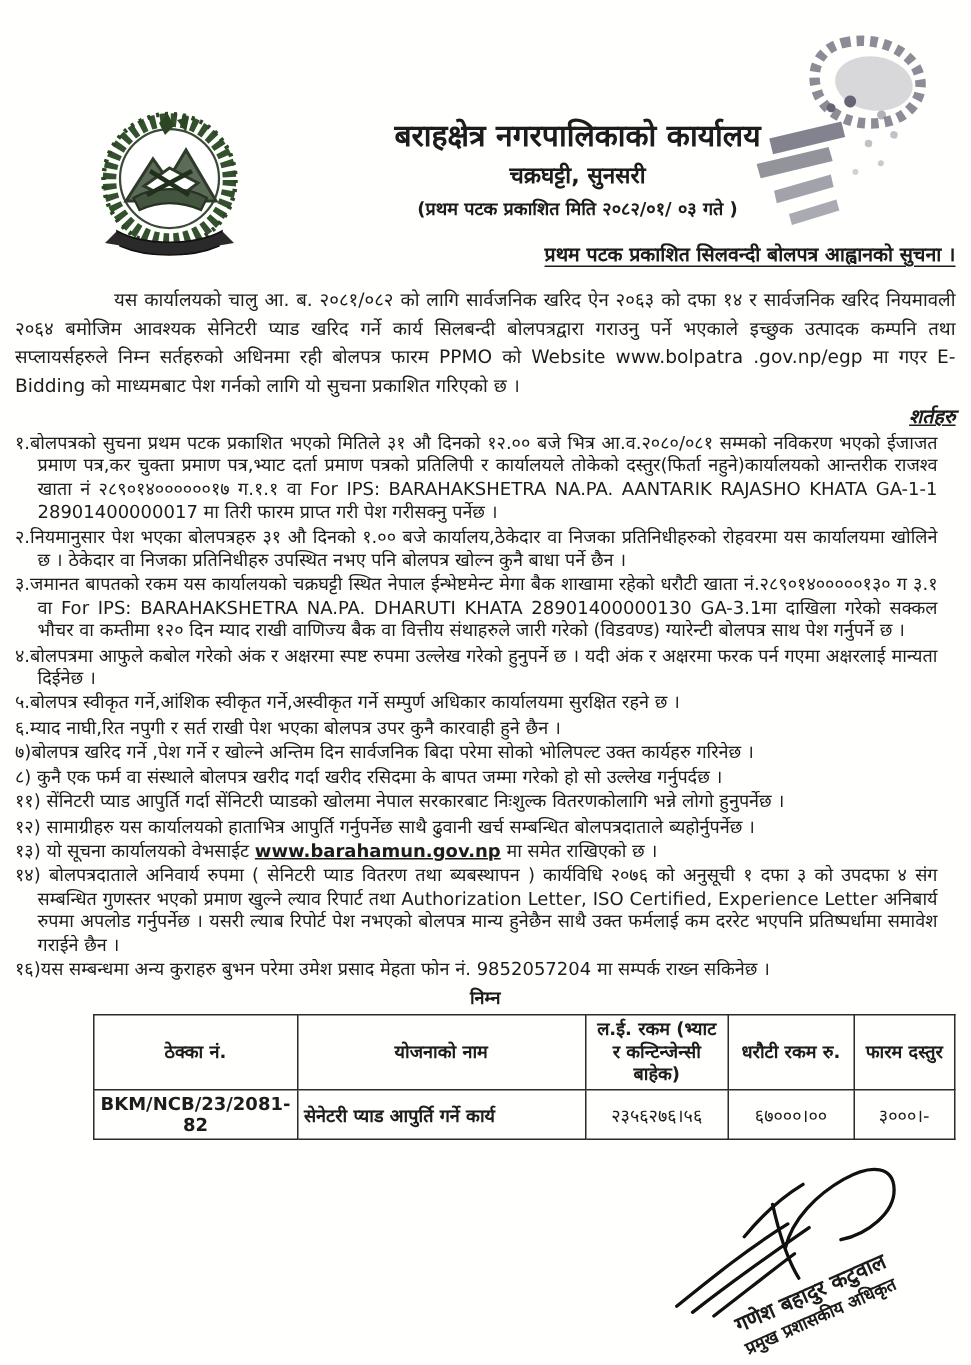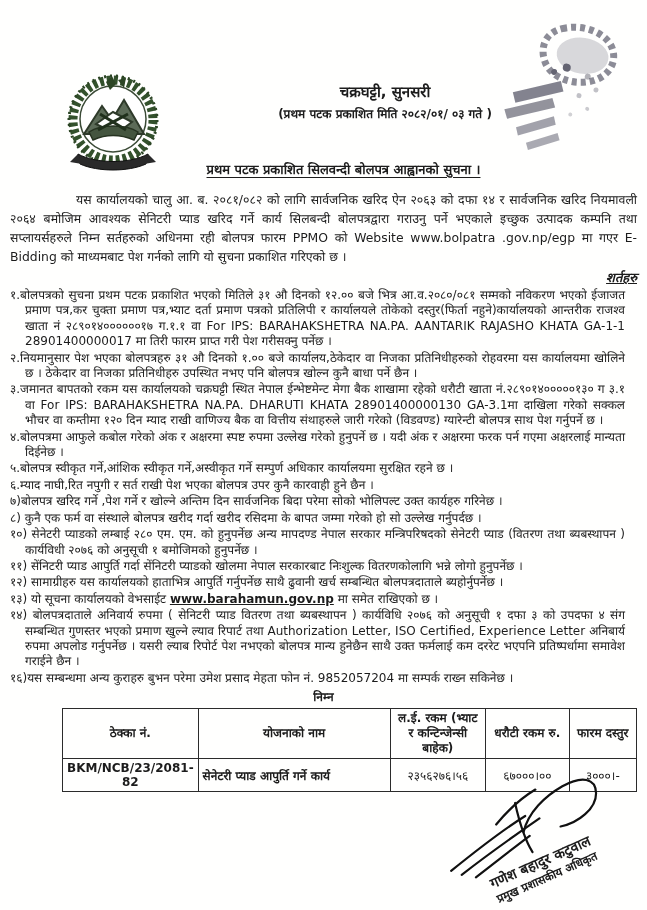--- a/index.html
+++ b/index.html
@@ -12,21 +12,21 @@
   .emblem{position:absolute;left:56px;top:72px;width:114px;height:108px;}
   .header-text{position:absolute;left:170px;top:78px;width:430px;text-align:center;}
   .office-name{font-size:20px;font-weight:bold;line-height:1.25;}
   .office-address{font-size:15px;font-weight:bold;margin-top:3px;}
   .publish-line{font-size:12px;font-weight:bold;margin-top:4px;}
   .stamp{position:absolute;left:492px;top:22px;width:150px;height:160px;opacity:.85;
          transform:rotate(8deg);}
   
   .content{position:absolute;left:0;top:160px;width:647px;padding:0 10px;box-sizing:border-box;}
   .notice-title{
-    text-align:center;font-size:13px;font-weight:bold;
+    text-align:right;font-size:13px;font-weight:bold;
     text-decoration:underline;text-underline-offset:3px;margin:0 0 12px 40px;
   }
   .intro{font-size:12.4px;line-height:19px;text-align:justify;text-indent:66px;margin:0;}
   .cond-heading{
     text-align:right;font-size:13px;font-weight:bold;font-style:italic;
     text-decoration:underline;margin:2px 0 2px 0;
   }
   .conditions{font-size:12px;line-height:15.4px;text-align:justify;}
   .cond{padding-left:15px;text-indent:-15px;margin:0 12px 1px 0;}
   .cond .doc-link{text-decoration:underline;font-weight:bold;}
@@ -77,20 +77,21 @@
       <path d="M50 10 L56 4 L60 12 L54 18 Z" fill="#2c4525"></path>
       <path d="M62 8 L70 6 L68 16 Z" fill="#2c4525"></path>
 
       <path d="M22 82 C40 92 74 92 92 82 L90 92 C72 100 42 100 24 92 Z" fill="#2a2a2a" stroke="#111" stroke-width="1"></path>
       <path d="M22 82 L14 90 L26 92 Z" fill="#2a2a2a"></path>
       <path d="M92 82 L100 90 L88 92 Z" fill="#2a2a2a"></path>
     </svg>
   </div>
 
   <div class="header-text">
+    <div class="office-name">बराहक्षेत्र नगरपालिकाको कार्यालय</div>
     <div class="office-address">चक्रघट्टी, सुनसरी</div>
     <div class="publish-line">(प्रथम पटक प्रकाशित मिति २०८२/०१/ ०३ गते )</div>
   </div>
 
   <div class="stamp">
     <svg width="150" height="160" viewBox="0 0 150 160" xmlns="http://www.w3.org/2000/svg">
       <g fill="#1d1d33" opacity="0.8">
         <path d="M60 8 C80 0 104 6 112 20 C120 34 112 50 96 56 C78 63 56 58 48 44 C40 30 44 14 60 8 Z" fill="none" stroke="#1d1d33" stroke-width="7" stroke-dasharray="5 4" opacity="0.75"></path>
         <ellipse cx="84" cy="32" rx="26" ry="18" fill="#1d1d33" opacity="0.25"></ellipse>
         <path d="M20 78 L66 60 L70 70 L24 88 Z" opacity="0.8"></path>
@@ -118,21 +119,20 @@
 
     <div class="conditions">
       <div class="cond">१.बोलपत्रको सुचना प्रथम पटक प्रकाशित भएको मितिले ३१ औ दिनको १२.०० बजे भित्र आ.व.२०८०/०८१ सम्मको नविकरण भएको ईजाजत प्रमाण पत्र,कर चुक्ता प्रमाण पत्र,भ्याट दर्ता प्रमाण पत्रको प्रतिलिपी र कार्यालयले तोकेको दस्तुर(फिर्ता नहुने)कार्यालयको आन्तरीक राजश्व खाता नं २८९०१४००००००१७ ग.१.१ वा For IPS: BARAHAKSHETRA NA.PA. AANTARIK RAJASHO KHATA GA-1-1 28901400000017 मा तिरी फारम प्राप्त गरी पेश गरीसक्नु पर्नेछ ।</div>
       <div class="cond">२.नियमानुसार पेश भएका बोलपत्रहरु ३१ औ दिनको १.०० बजे कार्यालय,ठेकेदार वा निजका प्रतिनिधीहरुको रोहवरमा यस कार्यालयमा खोलिने छ । ठेकेदार वा निजका प्रतिनिधीहरु उपस्थित नभए पनि बोलपत्र खोल्न कुनै बाधा पर्ने छैन ।</div>
       <div class="cond">३.जमानत बापतको रकम यस कार्यालयको चक्रघट्टी स्थित नेपाल ईन्भेष्टमेन्ट मेगा बैक शाखामा रहेको धरौटी खाता नं.२८९०१४०००००१३० ग ३.१ वा For IPS: BARAHAKSHETRA NA.PA. DHARUTI KHATA 28901400000130 GA-3.1मा दाखिला गरेको सक्कल भौचर वा कम्तीमा १२० दिन म्याद राखी वाणिज्य बैक वा वित्तीय संथाहरुले जारी गरेको (विडवण्ड) ग्यारेन्टी बोलपत्र साथ पेश गर्नुपर्ने छ ।</div>
       <div class="cond">४.बोलपत्रमा आफुले कबोल गरेको अंक र अक्षरमा स्पष्ट रुपमा उल्लेख गरेको हुनुपर्ने छ । यदी अंक र अक्षरमा फरक पर्न गएमा अक्षरलाई मान्यता दिईनेछ ।</div>
       <div class="cond">५.बोलपत्र स्वीकृत गर्ने,आंशिक स्वीकृत गर्ने,अस्वीकृत गर्ने सम्पुर्ण अधिकार कार्यालयमा सुरक्षित रहने छ ।</div>
       <div class="cond">६.म्याद नाघी,रित नपुगी र सर्त राखी पेश भएका बोलपत्र उपर कुनै कारवाही हुने छैन ।</div>
       <div class="cond">७)बोलपत्र खरिद गर्ने ,पेश गर्ने र खोल्ने अन्तिम दिन सार्वजनिक बिदा परेमा सोको भोलिपल्ट उक्त कार्यहरु गरिनेछ ।</div>
       <div class="cond">८) कुनै एक फर्म वा संस्थाले बोलपत्र खरीद गर्दा खरीद रसिदमा के बापत जम्मा गरेको हो सो उल्लेख गर्नुपर्दछ ।</div>
-      <div class="cond">१०) सेनेटरी प्याडको लम्बाई २८० एम. एम. को हुनुपर्नेछ अन्य मापदण्ड नेपाल सरकार मन्त्रिपरिषदको सेनेटरी प्याड (वितरण तथा ब्यबस्थापन ) कार्यविधी २०७६ को अनुसूची १ बमोजिमको हुनुपर्नेछ ।</div>
       <div class="cond">११) सेंनिटरी प्याड आपुर्ति गर्दा सेंनिटरी प्याडको खोलमा नेपाल सरकारबाट निःशुल्क वितरणकोलागि भन्ने लोगो हुनुपर्नेछ ।</div>
       <div class="cond">१२) सामाग्रीहरु यस कार्यालयको हाताभित्र आपुर्ति गर्नुपर्नेछ साथै ढुवानी खर्च सम्बन्धित बोलपत्रदाताले ब्यहोर्नुपर्नेछ ।</div>
       <div class="cond"><span>१३) यो सूचना कार्यालयको वेभसाईट </span><span class="doc-link">www.barahamun.gov.np</span><span> मा समेत राखिएको छ ।</span></div>
       <div class="cond">१४) बोलपत्रदाताले अनिवार्य रुपमा ( सेनिटरी प्याड वितरण तथा ब्यबस्थापन ) कार्यविधि २०७६ को अनुसूची १ दफा ३ को उपदफा ४ संग सम्बन्धित गुणस्तर भएको प्रमाण खुल्ने ल्याव रिपार्ट तथा Authorization Letter, ISO Certified, Experience Letter अनिबार्य रुपमा अपलोड गर्नुपर्नेछ । यसरी ल्याब रिपोर्ट पेश नभएको बोलपत्र मान्य हुनेछैन साथै उक्त फर्मलाई कम दररेट भएपनि प्रतिष्पर्धामा समावेश गराईने छैन ।</div>
       <div class="cond">१६)यस सम्बन्धमा अन्य कुराहरु बुभन परेमा उमेश प्रसाद मेहता फोन नं. 9852057204 मा सम्पर्क राख्न सकिनेछ ।</div>
     </div>
 
     <div class="nimna">निम्न</div>
 
     <table class="tender">

